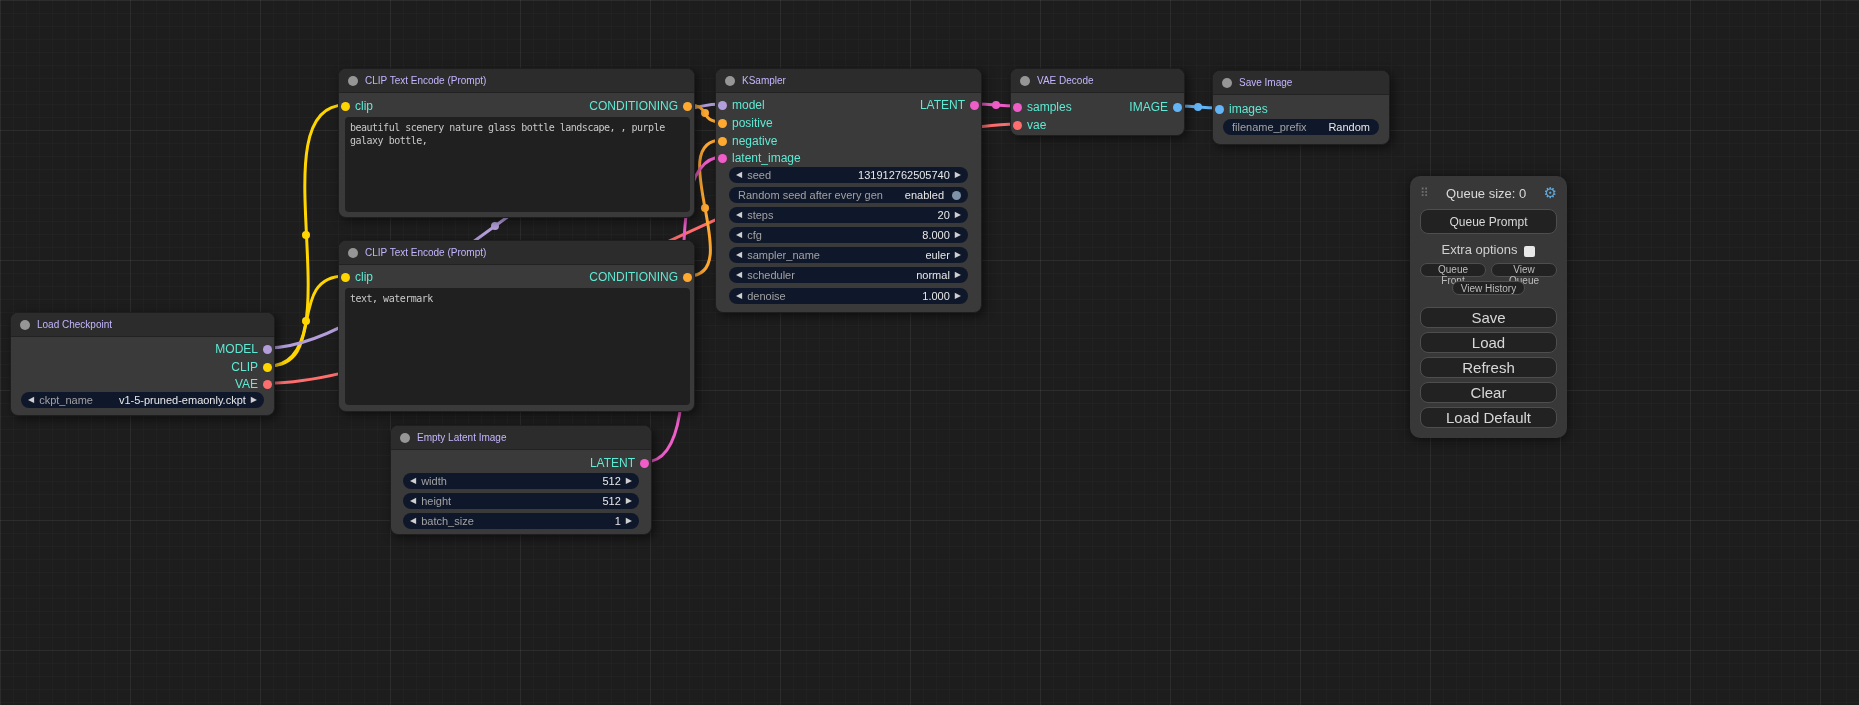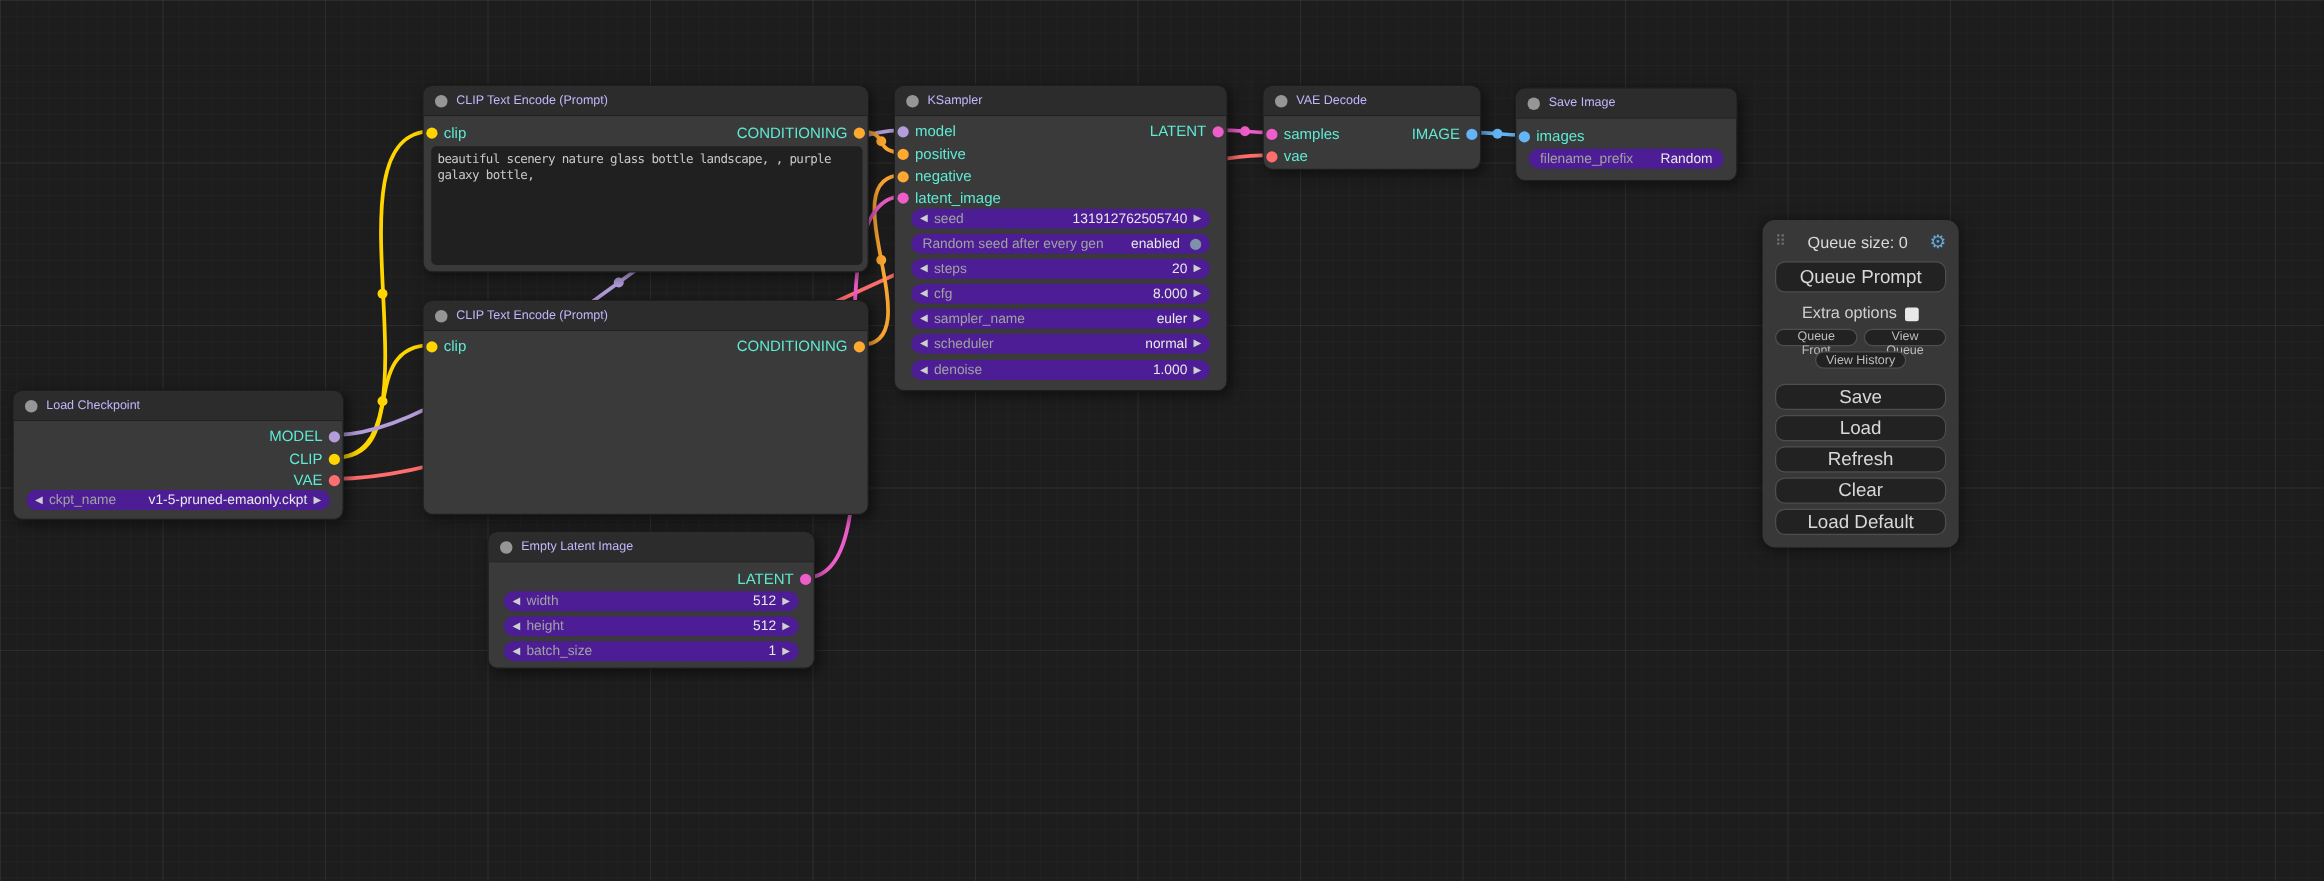--- a/index.html
+++ b/index.html
@@ -17,35 +17,35 @@
   .node{position:absolute;z-index:2;background:#3a3a3a;border:1px solid #1e1e1e;border-radius:8px;box-shadow:3px 3px 10px rgba(0,0,0,.5)}
   .node-title{height:24px;background:#2c2c2c;border-radius:7px 7px 0 0;display:flex;align-items:center;gap:7px;padding:0 9px;border-bottom:1px solid #222}
   .collapse-dot{width:10px;height:10px;border-radius:50%;background:#969696;flex:none}
   .title-text{color:#c4b5fd;font-size:10px;white-space:nowrap}
   .dot{position:absolute;width:9px;height:9px;border-radius:50%;z-index:3;background:#888}
   .dot.in{left:2px}
   .dot.out{right:2px}
   .slot{position:absolute;font-size:12px;color:#5eead4;white-space:nowrap}
   .slot.in{left:16px}
   .slot.out{right:16px}
-  .widget{position:absolute;height:16px;background:#4c1d95;border-radius:8px;display:flex;align-items:center;padding:0 7px;font-size:11px;white-space:nowrap;overflow:hidden}
+  .widget{position:absolute;height:16px;background:#0f172a;border-radius:8px;display:flex;align-items:center;padding:0 7px;font-size:11px;white-space:nowrap;overflow:hidden}
   .arr{color:#cfcfcf;font-size:8px;line-height:1;cursor:pointer}
   .wlabel{color:#a2a2a2;margin-left:5px}
   .wvalue{color:#e8e8e8;margin-left:auto;margin-right:5px}
   .widget.no-arrows .wlabel{margin-left:2px}
   .widget.no-arrows .wvalue{margin-right:2px}
   textarea.prompt{position:absolute;background:#202020;border:none;border-radius:4px;color:#c9c9c9;font-family:"DejaVu Sans Mono",monospace;font-size:10px;line-height:13px;letter-spacing:-0.5px;padding:4px 5px;resize:none;outline:none;overflow:hidden}
   .toggle-dot{width:9px;height:9px;border-radius:50%;flex:none;margin-left:6px}
   .menu{position:absolute;z-index:4;background:#383838;border-radius:10px;box-shadow:0 2px 12px rgba(0,0,0,.55);padding:8px 10px 10px;width:157px}
   .menu-header{display:flex;align-items:center;margin-bottom:7px}
   .drag-handle{color:#6f6f6f;font-size:12px;cursor:grab}
   .queue-size{flex:1;text-align:center;color:#dadada;font-size:13px}
   .gear{font-size:15px;cursor:pointer}
   button{font-family:"Liberation Sans",sans-serif;background:#222;border:1px solid #4e4e4e;border-radius:8px;color:#d8d8d8;cursor:pointer}
-  .btn-primary{display:block;width:100%;height:25px;font-size:15px;margin-bottom:8px}
+  .btn-primary{display:block;width:100%;height:25px;font-size:12px;margin-bottom:8px}
   .extra-row{display:flex;align-items:flex-end;justify-content:center;gap:7px;color:#d0d0d0;font-size:13px;margin-bottom:6px}
   .checkbox{width:11px;height:11px;background:#e8e8e8;border-radius:2px;display:inline-block;cursor:pointer}
   .small-row{display:flex;justify-content:center;gap:5px;margin-bottom:4px}
   .small-row.stretch .btn-small{flex:1}
   .btn-small{font-size:10px;height:14px;padding:0 8px;border-radius:8px;color:#bdbdbd;line-height:11px}
   .menu-gap{height:8px}
   .btn-big{display:block;width:100%;height:21px;font-size:15px;margin-bottom:4px;line-height:17px}
   .btn-big.last{margin-bottom:0}
 </style>
 </head>
@@ -107,20 +107,21 @@
 
   <div class="node" style="left:338px;top:240px;width:357px;height:172px">
     <div class="node-title">
       <span class="collapse-dot"></span>
       <span class="title-text">CLIP Text Encode (Prompt)</span>
     </div>
     <span class="dot in" style="top: 32px; background: rgb(255, 213, 0);"></span>
     <span class="slot in" style="top:29px">clip</span>
     <span class="dot out" style="top: 32px; background: rgb(255, 169, 49);"></span>
     <span class="slot out" style="top:29px">CONDITIONING</span>
+    <textarea class="prompt" style="left: 6px; top: 47px; width: 345px; height: 117px;">text, watermark</textarea>
   </div>
 
   <div class="node" style="left:390px;top:425px;width:262px;height:110px">
     <div class="node-title">
       <span class="collapse-dot"></span>
       <span class="title-text">Empty Latent Image</span>
     </div>
     <span class="dot out" style="top: 33px; background: rgb(238, 93, 200);"></span>
     <span class="slot out" style="top:30px">LATENT</span>
     <div class="widget" style="top:47px;left:12px;right:12px">

